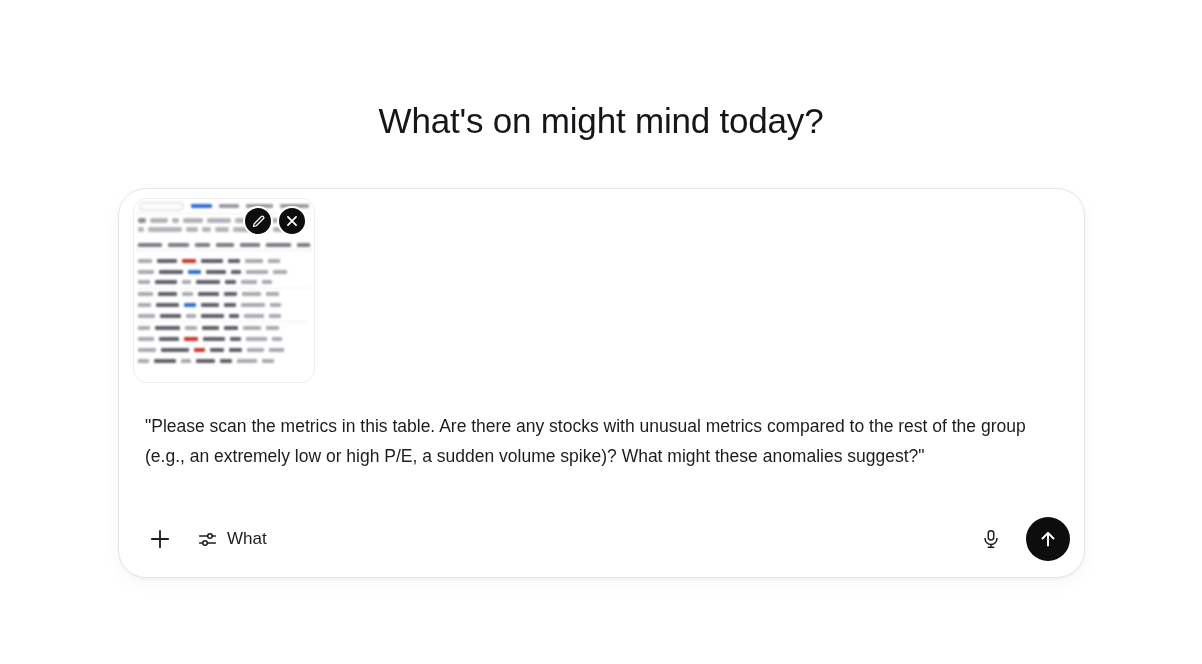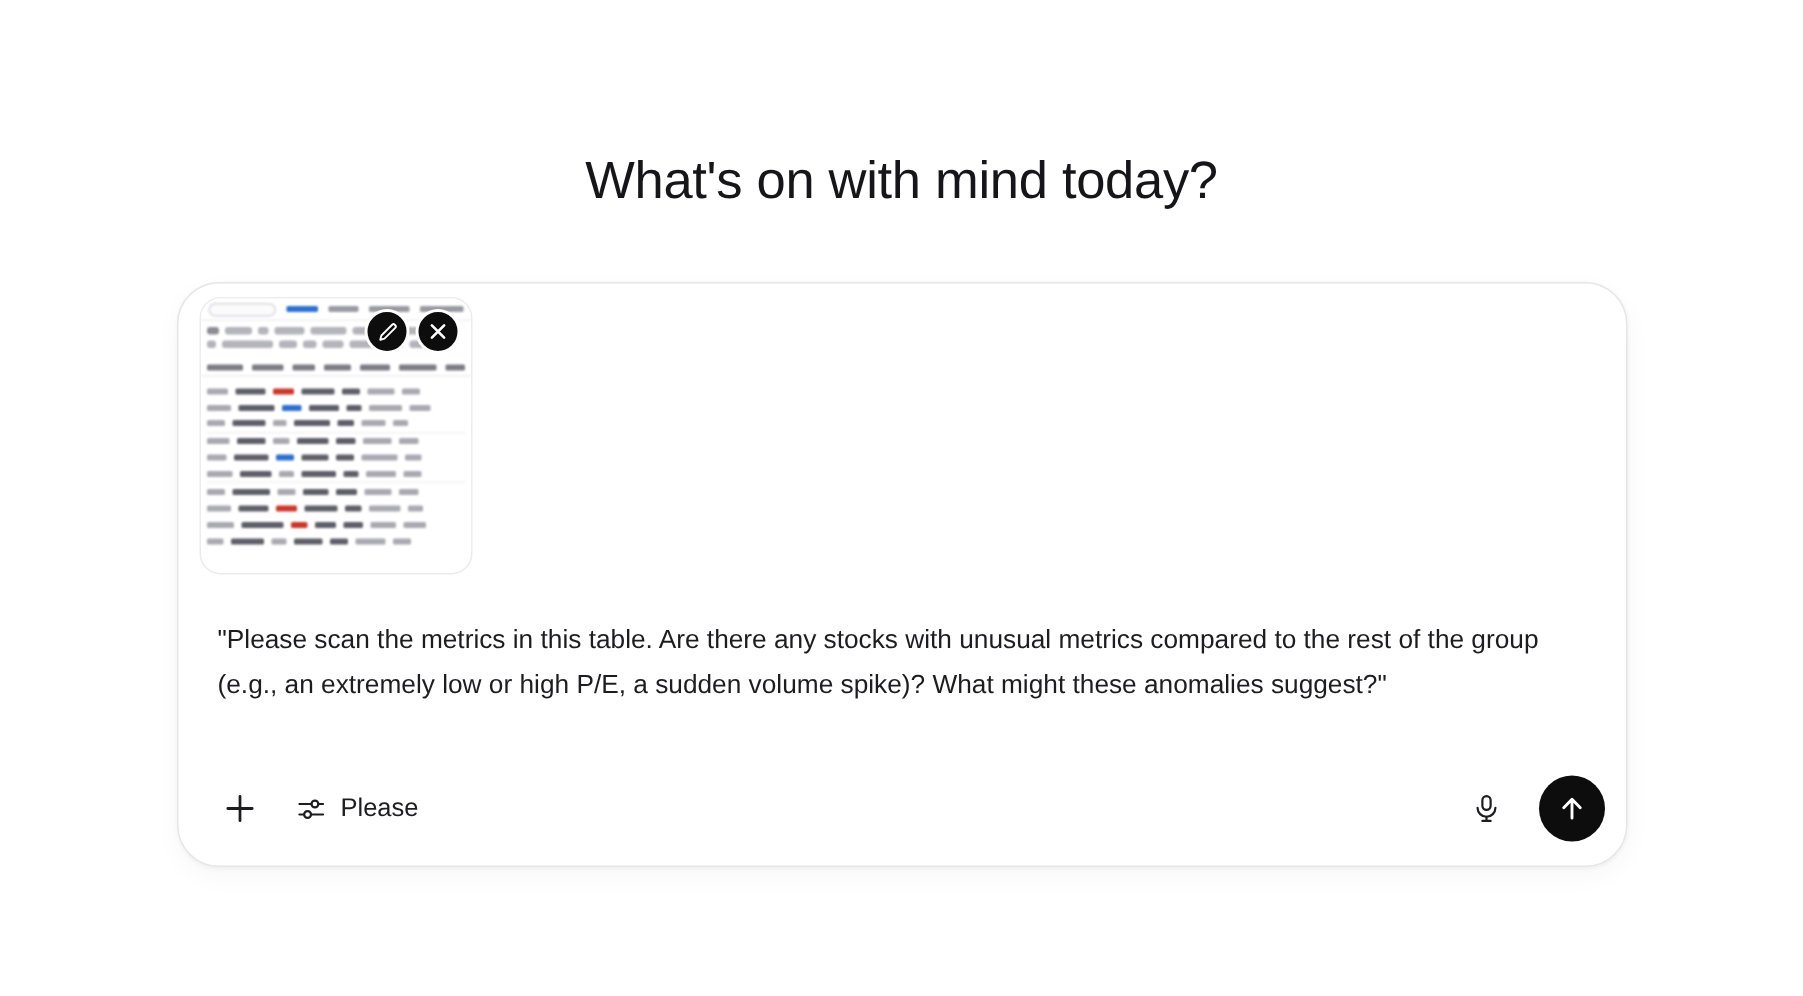--- a/index.html
+++ b/index.html
@@ -160,21 +160,21 @@
     background: #0d0d0d;
     display: flex; align-items: center; justify-content: center;
     cursor: pointer; border: none;
   }
 </style>
 </head>
 <body>
 
 <div class="page">
 
-  <h1 class="page-title">What's on with mind today?</h1>
+  <h1 class="page-title">What's on might mind today?</h1>
 
   <div class="composer">
 
     <div class="attachment-wrap">
       <div class="attachment-thumb">
         <div class="mini-app">
 
           <div class="mini-topbar">
             <div class="mini-search"></div>
             <div class="mini-navitem blue" style="width:22px"></div>
@@ -333,21 +333,21 @@
           </svg>
         </button>
 
         <button class="tools-btn">
           <svg width="21" height="21" viewBox="0 0 24 24">
             <path d="M3 8 H12 M17.5 8 H21" stroke="#1d1d20" stroke-width="1.7" stroke-linecap="round"></path>
             <circle cx="14.8" cy="8" r="2.6" stroke="#1d1d20" stroke-width="1.7" fill="none"></circle>
             <path d="M3 16 H6.5 M12 16 H21" stroke="#1d1d20" stroke-width="1.7" stroke-linecap="round"></path>
             <circle cx="9.2" cy="16" r="2.6" stroke="#1d1d20" stroke-width="1.7" fill="none"></circle>
           </svg>
-          <span>Please</span>
+          <span>What</span>
         </button>
       </div>
 
       <div class="footer-right">
         <button class="icon-btn mic-btn">
           <svg width="22" height="22" viewBox="0 0 24 24">
             <rect x="9" y="3" width="6" height="10" rx="3" stroke="#1d1d20" stroke-width="1.6" fill="none"></rect>
             <path d="M5.5 11.5 a6.5 6.5 0 0 0 13 0" stroke="#1d1d20" stroke-width="1.6" fill="none" stroke-linecap="round"></path>
             <path d="M12 18 V21 M9 21 H15" stroke="#1d1d20" stroke-width="1.6" stroke-linecap="round"></path>
           </svg>

